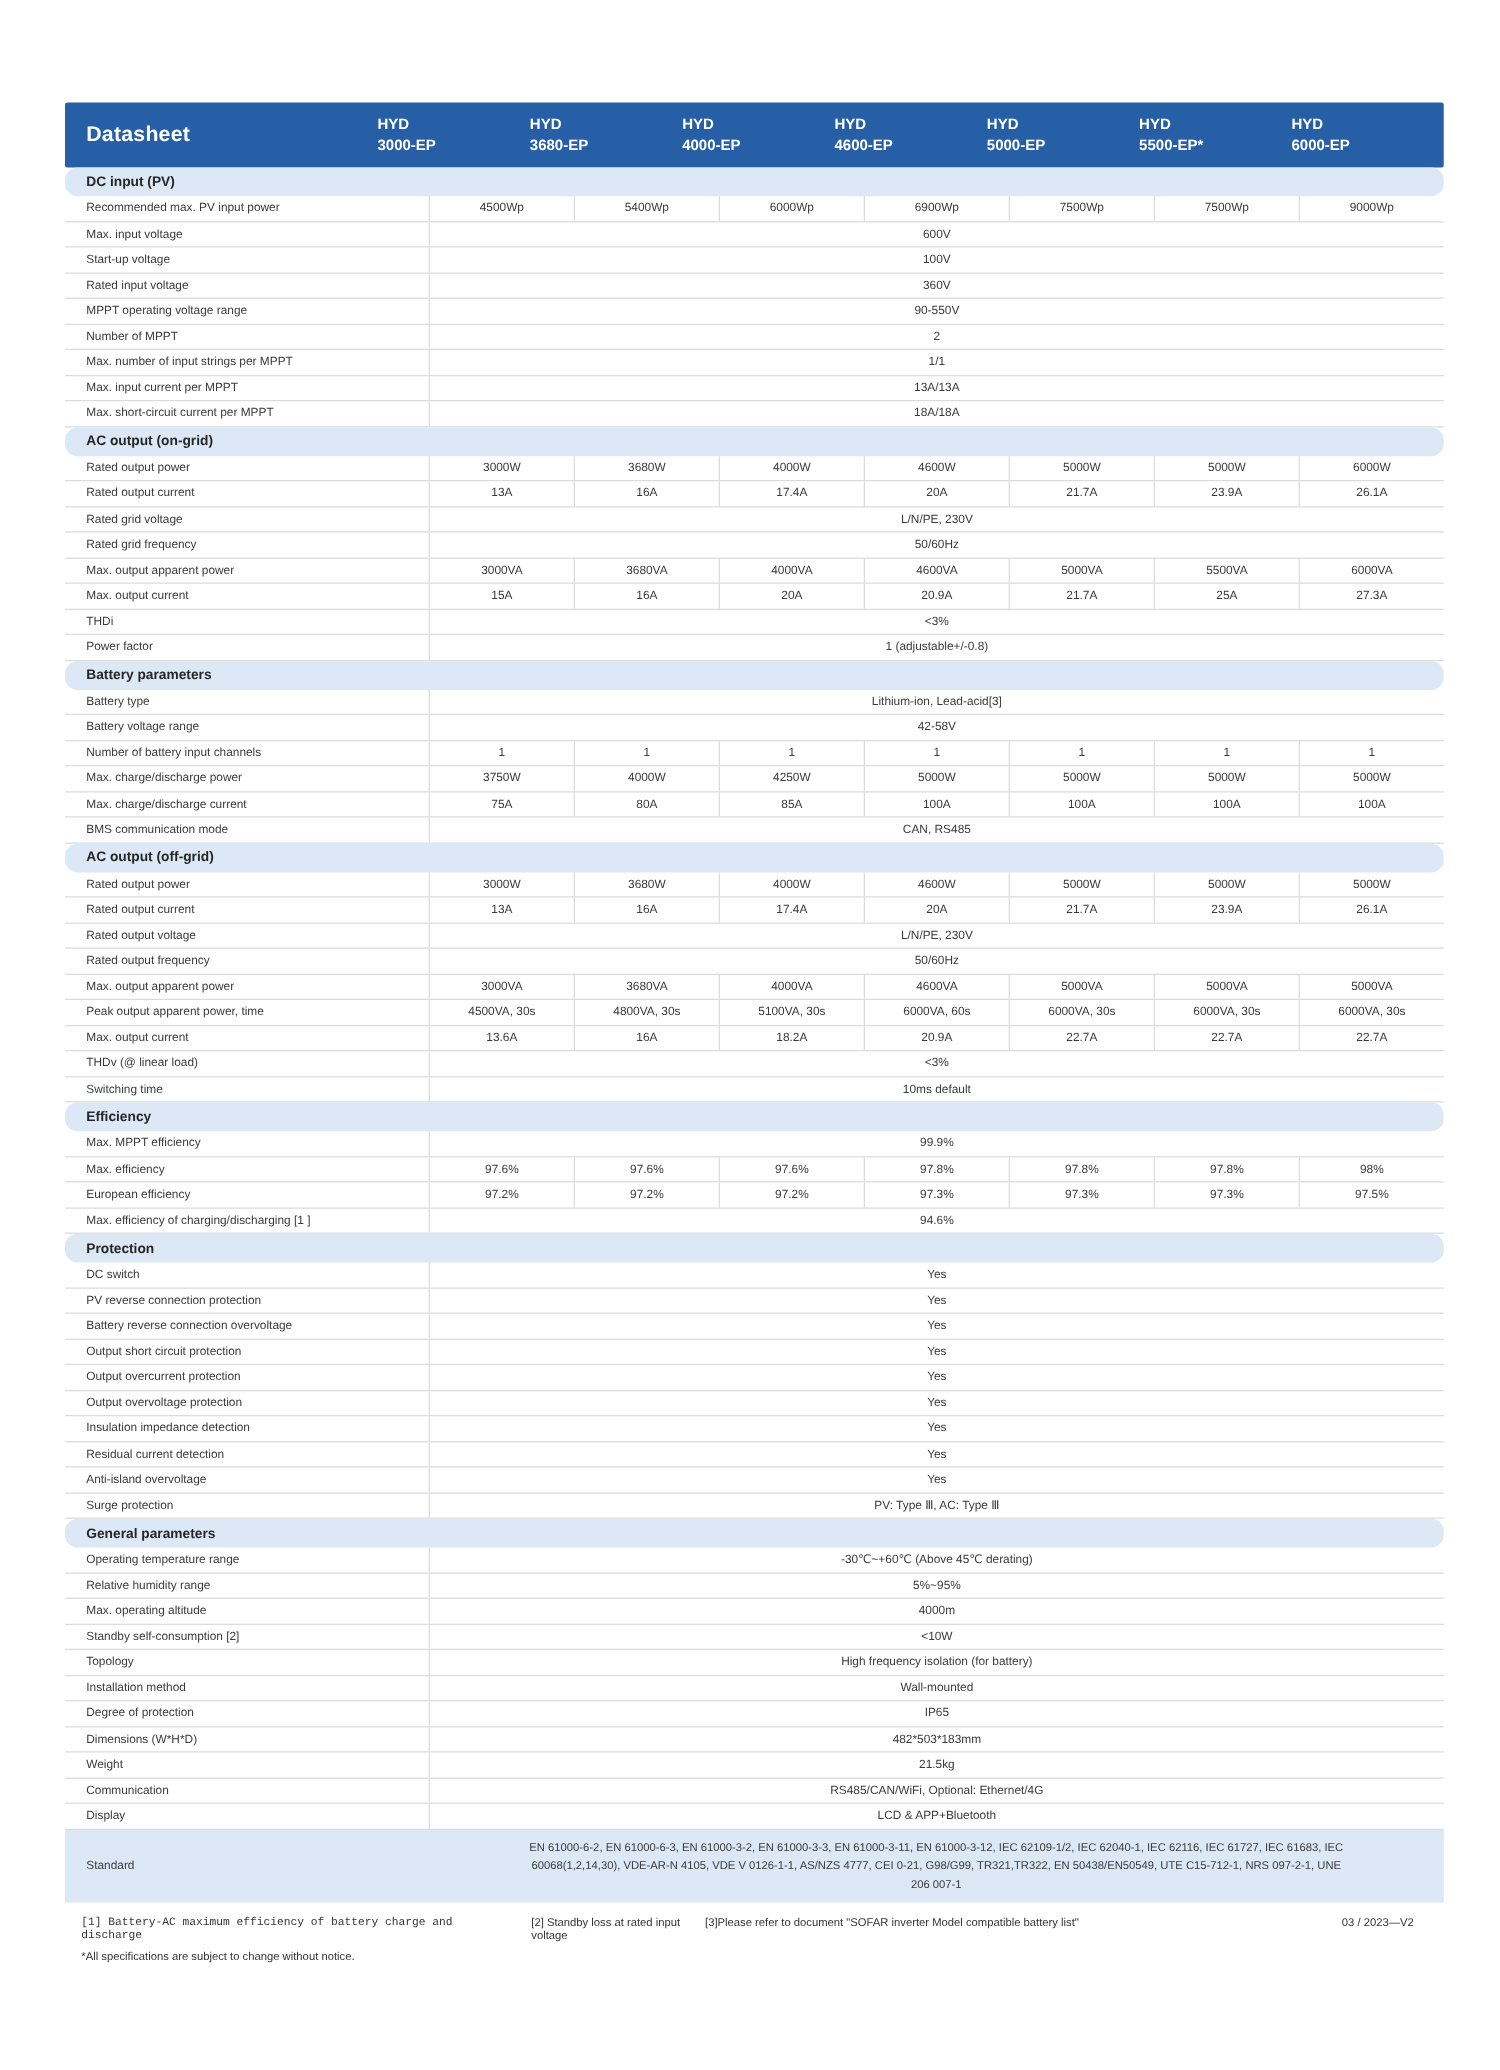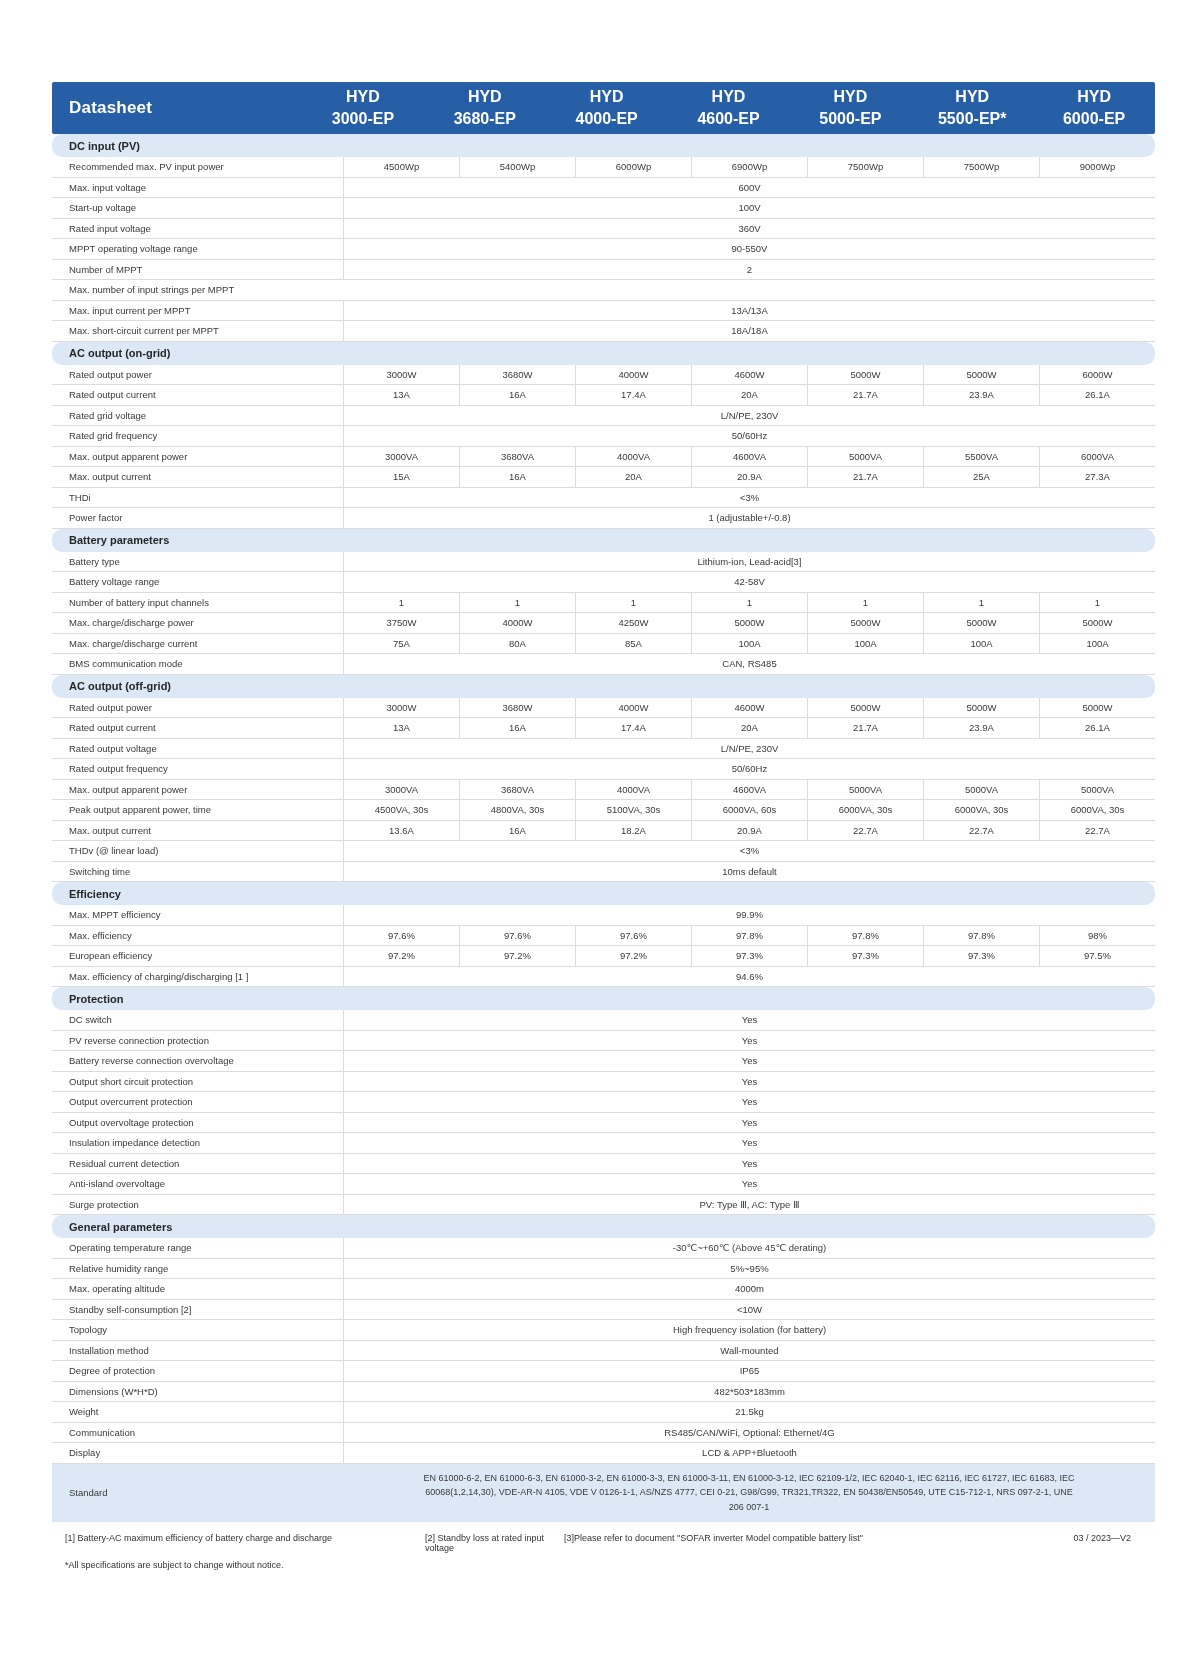--- a/index.html
+++ b/index.html
@@ -13,21 +13,21 @@
 
   
   .hdr {
     display:flex; align-items:center; height:52px;
     background:var(--header-bg,#275fa6); color:#ffffff; border-radius:2px;
   }
   .hdr-title {
     width:250px; padding-left:17px; font-size:17px; font-weight:bold; letter-spacing:.2px;
   }
   .hdr-cols { flex:1; display:flex; }
-  .hdr-col { flex:1; text-align:center; font-size:16px; font-weight:bold; line-height:1.4; }
+  .hdr-col { flex:1; font-size:12px; font-weight:bold; line-height:1.4; }
   .hdr-col span { display:block; }
 
   
   .section-band {
     height:23px; background:var(--section-bg,#dce8f5);
     display:flex; align-items:center; padding-left:17px;
     font-size:11px; font-weight:bold; color:#262626;border-radius:10px;
   }
 
   
@@ -52,21 +52,21 @@
     height:auto; min-height:58px; background:var(--section-bg,#dce8f5);
     border-bottom:none;
   }
   .row.tall .cell {
     border-left:none; font-size:9px; line-height:1.6; padding:5px 0;
   }
   .row.tall .cell .wrap { max-width:660px; text-align:center; }
 
   
   .footer { margin-top:11px; padding-left:13px; display:flex; font-size:9px; color:#333333; }
-  .fn1 { width:312px; }
+  .fn1 { width:312px;font-family:Liberation Mono, monospace; }
   .fn2 { width:187px;padding-left:48px; }
   .fn3 { }
   .ver { margin-left:auto; padding-right:24px; }
   .disclaimer { margin-top:7px; padding-left:13px; font-size:9px; color:#333333; }
 </style>
 </head>
 <body>
 
 <div class="content">
 
@@ -143,20 +143,23 @@
         </div>
       </div>
       <div class="row merged">
         <div class="row-label">Number of MPPT</div>
         <div class="row-cells">
           <div class="cell">2</div>
         </div>
       </div>
       <div class="row merged">
         <div class="row-label">Max. number of input strings per MPPT</div>
+        <div class="row-cells">
+          <div class="cell">1/1</div>
+        </div>
       </div>
       <div class="row merged">
         <div class="row-label">Max. input current per MPPT</div>
         <div class="row-cells">
           <div class="cell">13A/13A</div>
         </div>
       </div>
       <div class="row merged">
         <div class="row-label">Max. short-circuit current per MPPT</div>
         <div class="row-cells">

